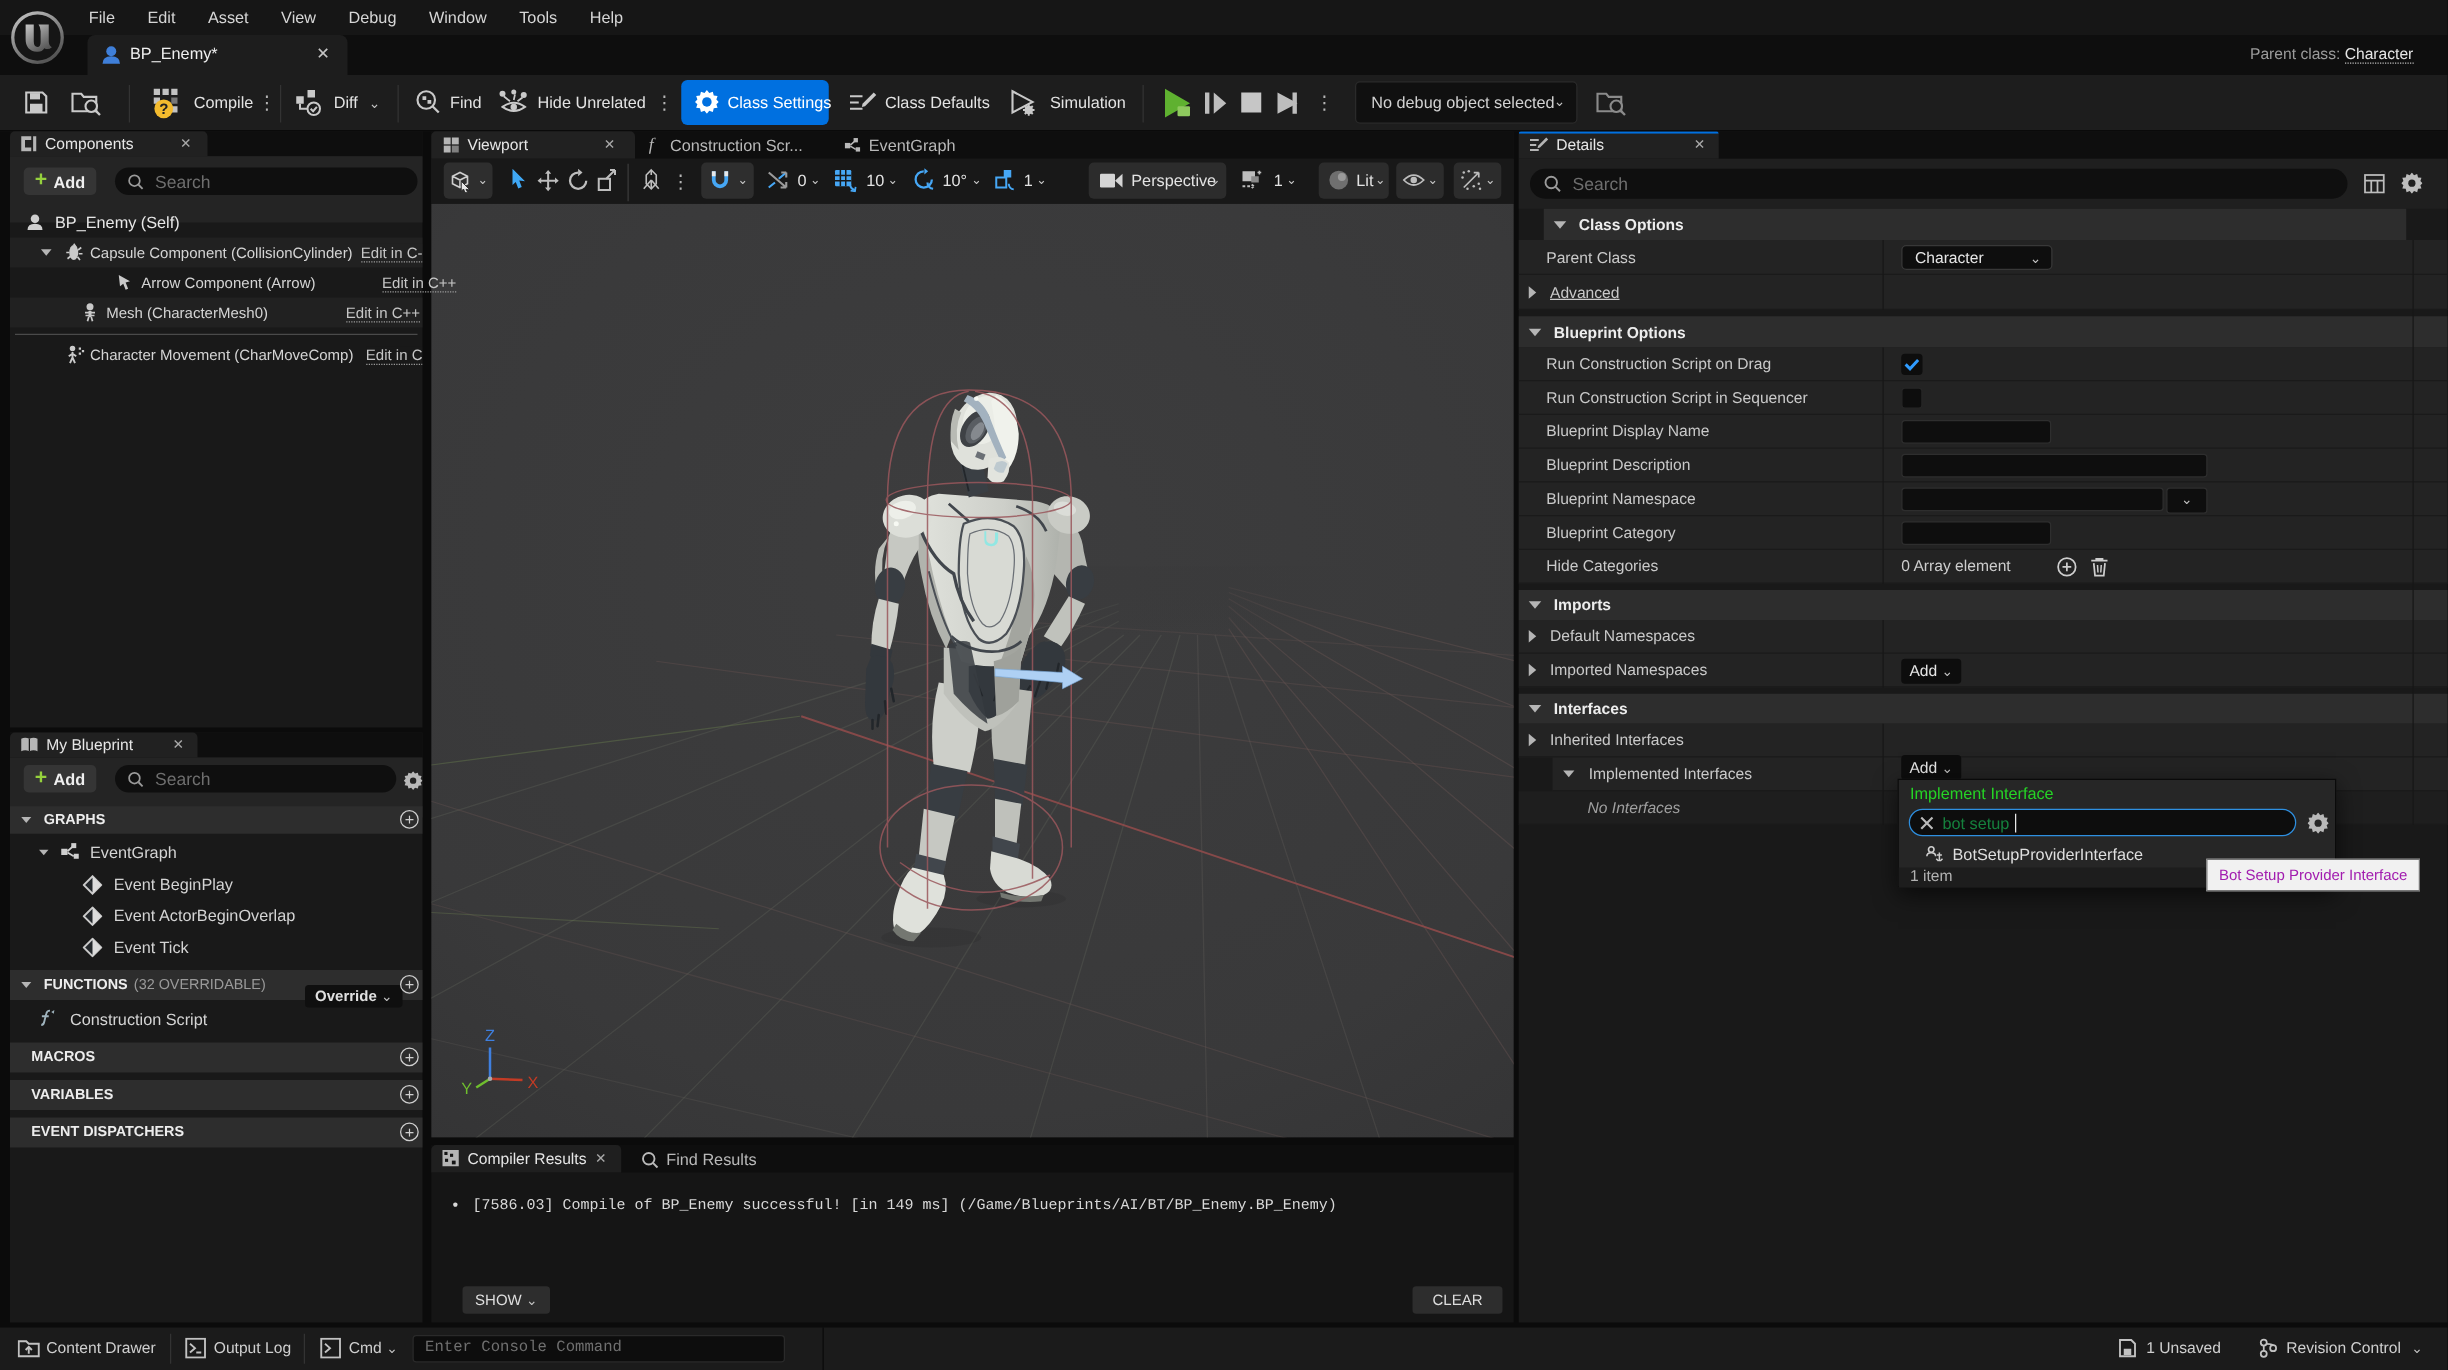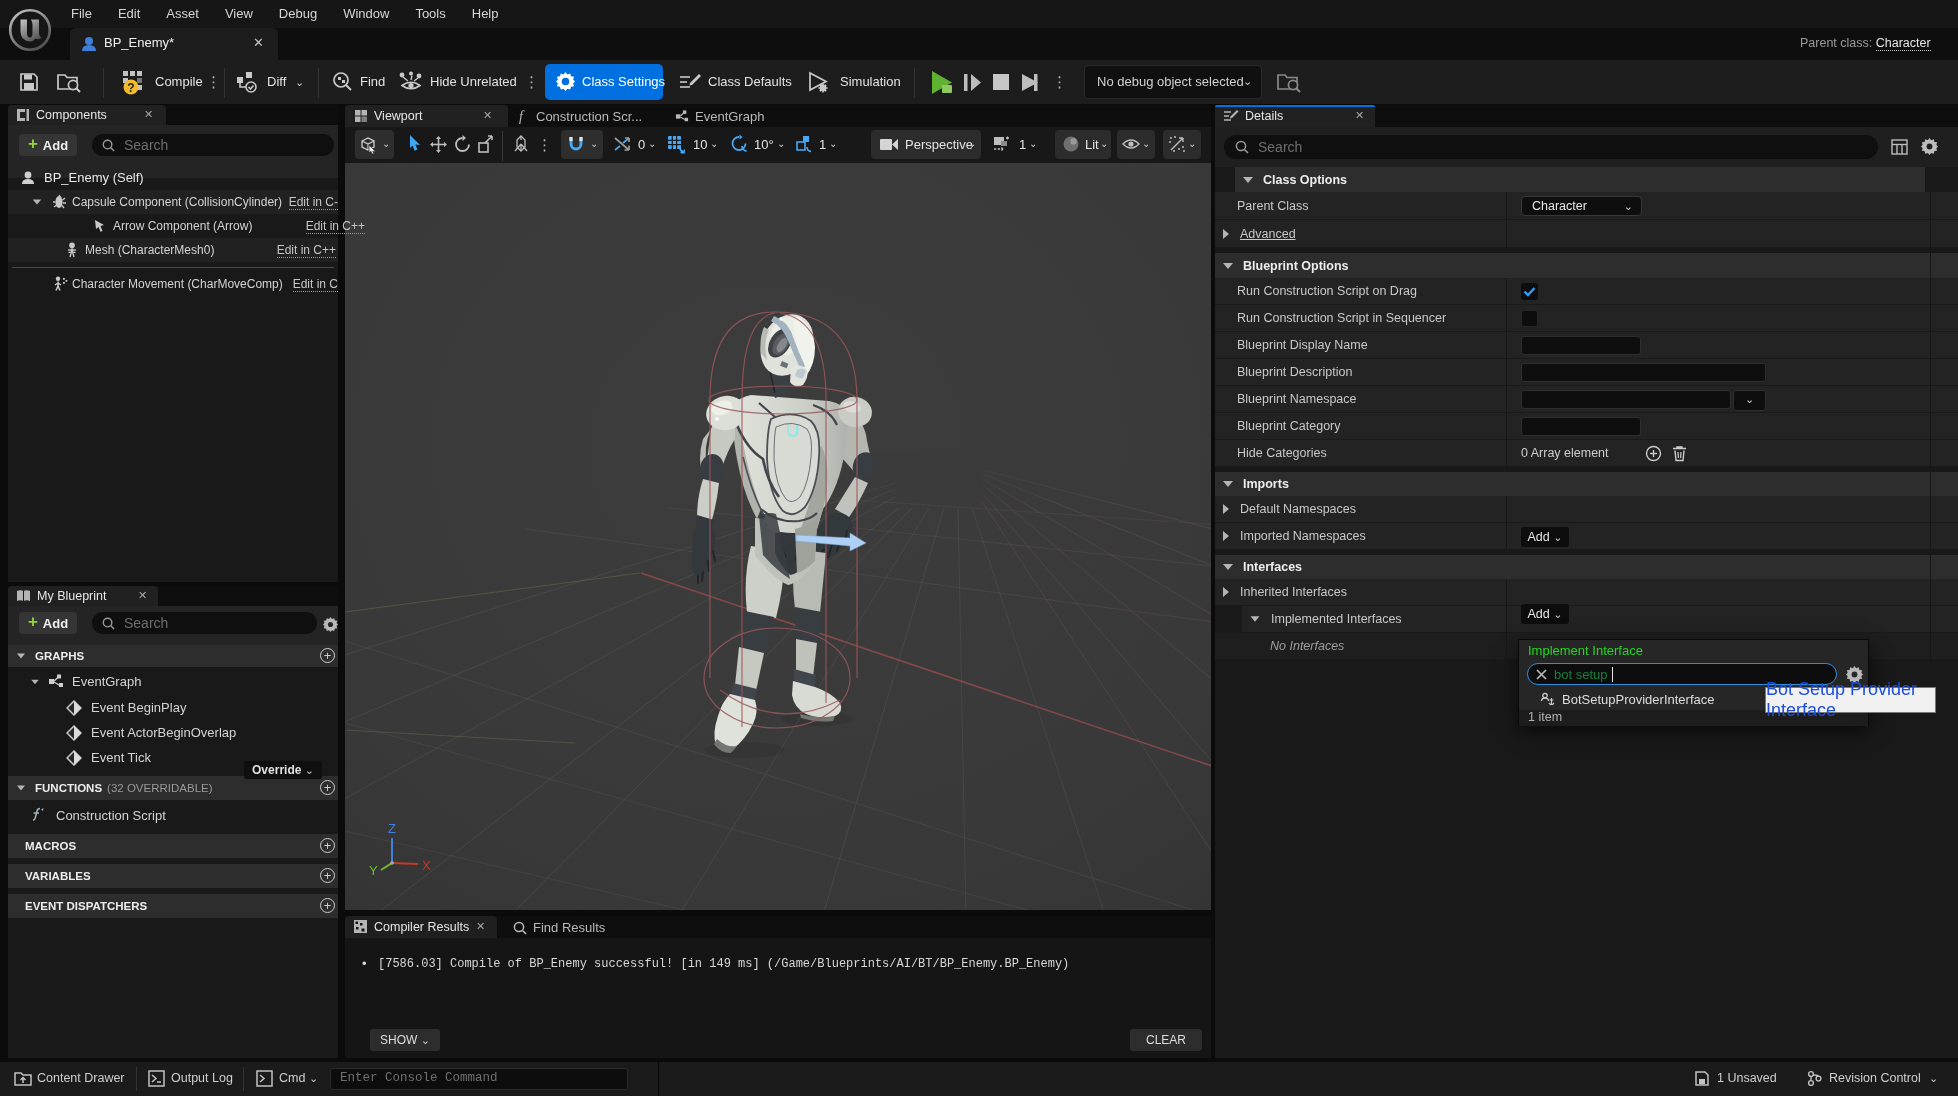--- a/index.html
+++ b/index.html
@@ -630,21 +630,21 @@
     <div class="drow" style="left:0; top:528px; width:743px; height:27px; background:#1e1e1e;">
         <span class="dlabel" style="margin-left:55px; font-style:italic; color:#9f9f9f;">No Interfaces</span>
       </div>
 
     <div class="abs" style="left:291px; top:87px; width:1px; height:56px; background:#171717;"></div>
     <div class="abs" style="left:291px; top:173px; width:1px; height:189px; background:#171717;"></div>
     <div class="abs" style="left:291px; top:391px; width:1px; height:54px; background:#171717;"></div>
     <div class="abs" style="left:291px; top:474px; width:1px; height:81px; background:#171717;"></div>
     <div class="abs" style="left:715px; top:87px; width:1px; height:468px; background:#171717;"></div>
 
-    <div class="abs" style="left:303px; top:534px; width:351px; height:87px; background:#262626; border:1px solid #0a0a0a; box-shadow:0 6px 18px rgba(0,0,0,.6);">
+    <div class="abs" style="left:303px; top:518px; width:351px; height:87px; background:#262626; border:1px solid #0a0a0a; box-shadow:0 6px 18px rgba(0,0,0,.6);">
       <span style="position:absolute; left:9px; top:3px; color:#25d425; font-size:13px;">Implement Interface</span>
       <div style="position:absolute; left:8px; top:23px; width:310px; height:22px; background:#0d0d0d; border:1.5px solid #2e8fe0; border-radius:12px;">
         <svg style="position:absolute; left:8px; top:5px;" width="11" height="11" viewBox="0 0 11 11">
             <path d="M1 1 L10 10 M10 1 L1 10" stroke="#b9b9b9" stroke-width="1.7"></path>
           </svg>
         <span style="position:absolute; left:26px; top:2.5px; color:#15803d; font-size:13px;">bot setup</span>
         <div style="position:absolute; left:84px; top:3px; width:1px; height:15px; background:#e8e8e8;"></div>
       </div>
       <svg style="position:absolute; left:327px; top:26px;" width="17" height="17" viewBox="0 0 20 20">
           <path fill="#b9b9b9" d="M10 0 L12 2.5 L15 1.5 L15.8 4.6 L19 5 L18 8 L20 10 L18 12 L19 15 L15.8 15.4 L15 18.5 L12 17.5 L10 20 L8 17.5 L5 18.5 L4.2 15.4 L1 15 L2 12 L0 10 L2 8 L1 5 L4.2 4.6 L5 1.5 L8 2.5 Z"></path>
@@ -657,21 +657,21 @@
             <path d="M9.5 8 L13.5 8 M11.5 6 L11.5 13 M9 11 L10.8 12.8 M14 11 L12.2 12.8" stroke="#cdcdcd" stroke-width="1.2"></path>
           </svg>
         <span style="margin-left:7px; color:#dedede; font-size:13px;">BotSetupProviderInterface</span>
       </div>
       <div style="position:absolute; left:0; top:70px; width:349px; height:16px; background:#1d1d1d;">
           <span style="position:absolute; left:9px; top:0px; color:#b2b2b2; font-size:12.5px;">1 item</span>
         </div>
     </div>
 
     <div class="abs" style="left:550px; top:582px; width:171px; height:26px; background:#f1f1f1; border:1px solid #777; display:flex; align-items:center; justify-content:center;">
-        <span style="color:#1d4ed8; font-size:18px;">Bot Setup Provider Interface</span>
+        <span style="color:#a21caf; font-size:12px;">Bot Setup Provider Interface</span>
       </div>
   </div>
 
   <div class="abs" style="left:8px; top:105px; width:330px; height:477px; background:#191919;">
     <div style="position:absolute; left:0; top:0; width:330px; height:20px; background:#0e0e0e;"></div>
     <div style="position:absolute; left:0; top:0; width:158px; height:20px; background:#212121; border-radius:4px 4px 0 0;"></div>
     <svg style="position:absolute; left:8px; top:3px;" width="14" height="14" viewBox="0 0 14 14">
         <path d="M1 1 H9 V4 H4 V10 H9 V13 H1 Z" fill="#b5b5b5"></path>
         <rect x="10.5" y="1" width="2.5" height="12" fill="#b5b5b5"></rect>
       </svg>
@@ -797,21 +797,21 @@
           <path d="M8 1 L15 8 L8 15 Z" fill="#dcdcdc"></path>
         </svg>
       <span style="margin-left:9px;">Event Tick</span>
     </div>
 
     <div class="cat" style="left:0; top:190px; width:330px; height:24px;">
         <div class="tri-d" style="margin-left:8px; transform:scale(.8);"></div>
         <span style="margin-left:9px; font-size:11.5px;">FUNCTIONS</span>
         <span style="margin-left:5px; font-size:11.5px; color:#9a9a9a; font-weight:normal;">(32 OVERRIDABLE)</span>
       </div>
-    <div class="abs" style="left:236px; top:175px; width:78px; height:18px; background:#0f0f0f; border-radius:3px; display:flex; align-items:center; justify-content:center; color:#e0e0e0; font-size:12px; font-weight:bold;">Override&nbsp;<span class="chev" style="font-weight:normal;">⌄</span></div>
+    <div class="abs" style="left:236px; top:202px; width:78px; height:18px; background:#0f0f0f; border-radius:3px; display:flex; align-items:center; justify-content:center; color:#e0e0e0; font-size:12px; font-weight:bold;">Override&nbsp;<span class="chev" style="font-weight:normal;">⌄</span></div>
     <div class="plusc" style="left:312px; top:194px;">+</div>
     <div class="trow" style="left:0; top:216px; width:330px; height:26px;">
       <svg style="margin-left:22px;" width="17" height="16" viewBox="0 0 17 16">
           <path d="M3 13 Q5 13 5.5 10 L7 4 Q7.5 1.5 10 1.5" fill="none" stroke="#9fb3bd" stroke-width="1.5"></path>
           <line x1="3.5" y1="6" x2="9" y2="6" stroke="#9fb3bd" stroke-width="1.5"></line>
           <path d="M11 2.5 L13.5 1 L13 4 Z" fill="#9fb3bd"></path>
         </svg>
       <span style="margin-left:9px;">Construction Script</span>
     </div>
 

